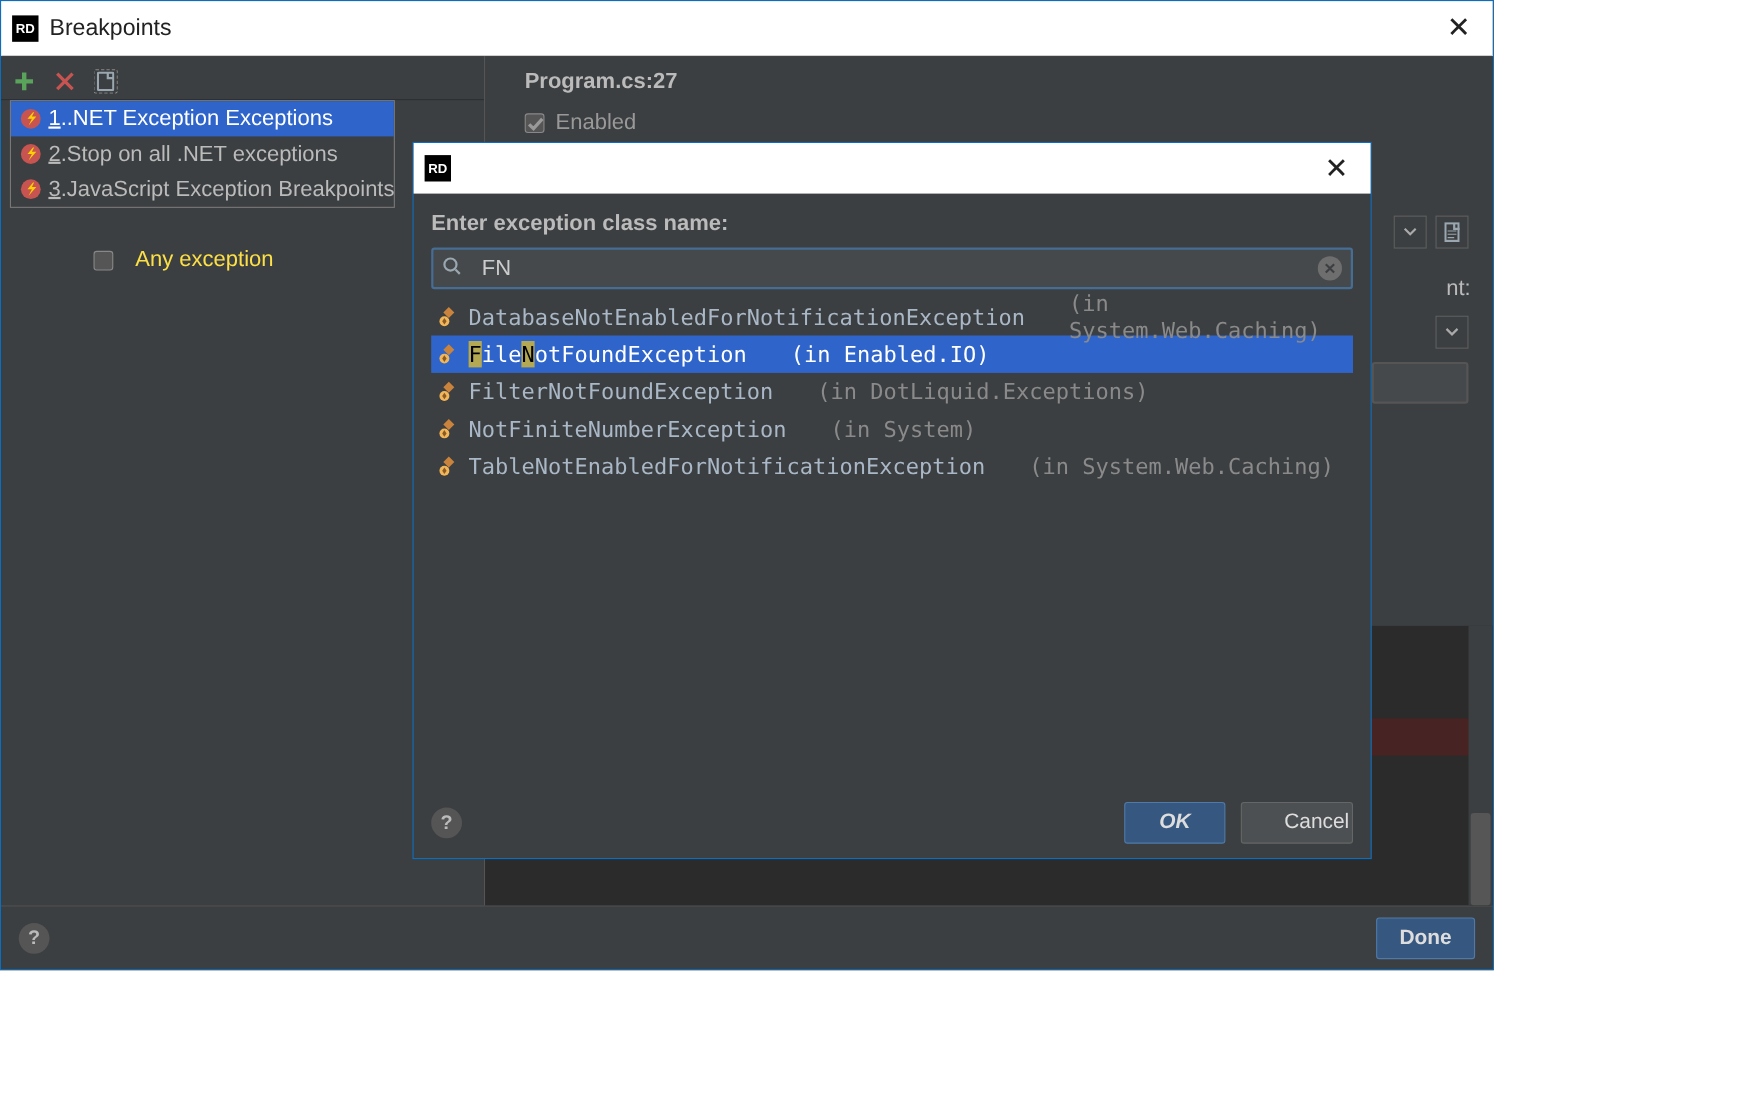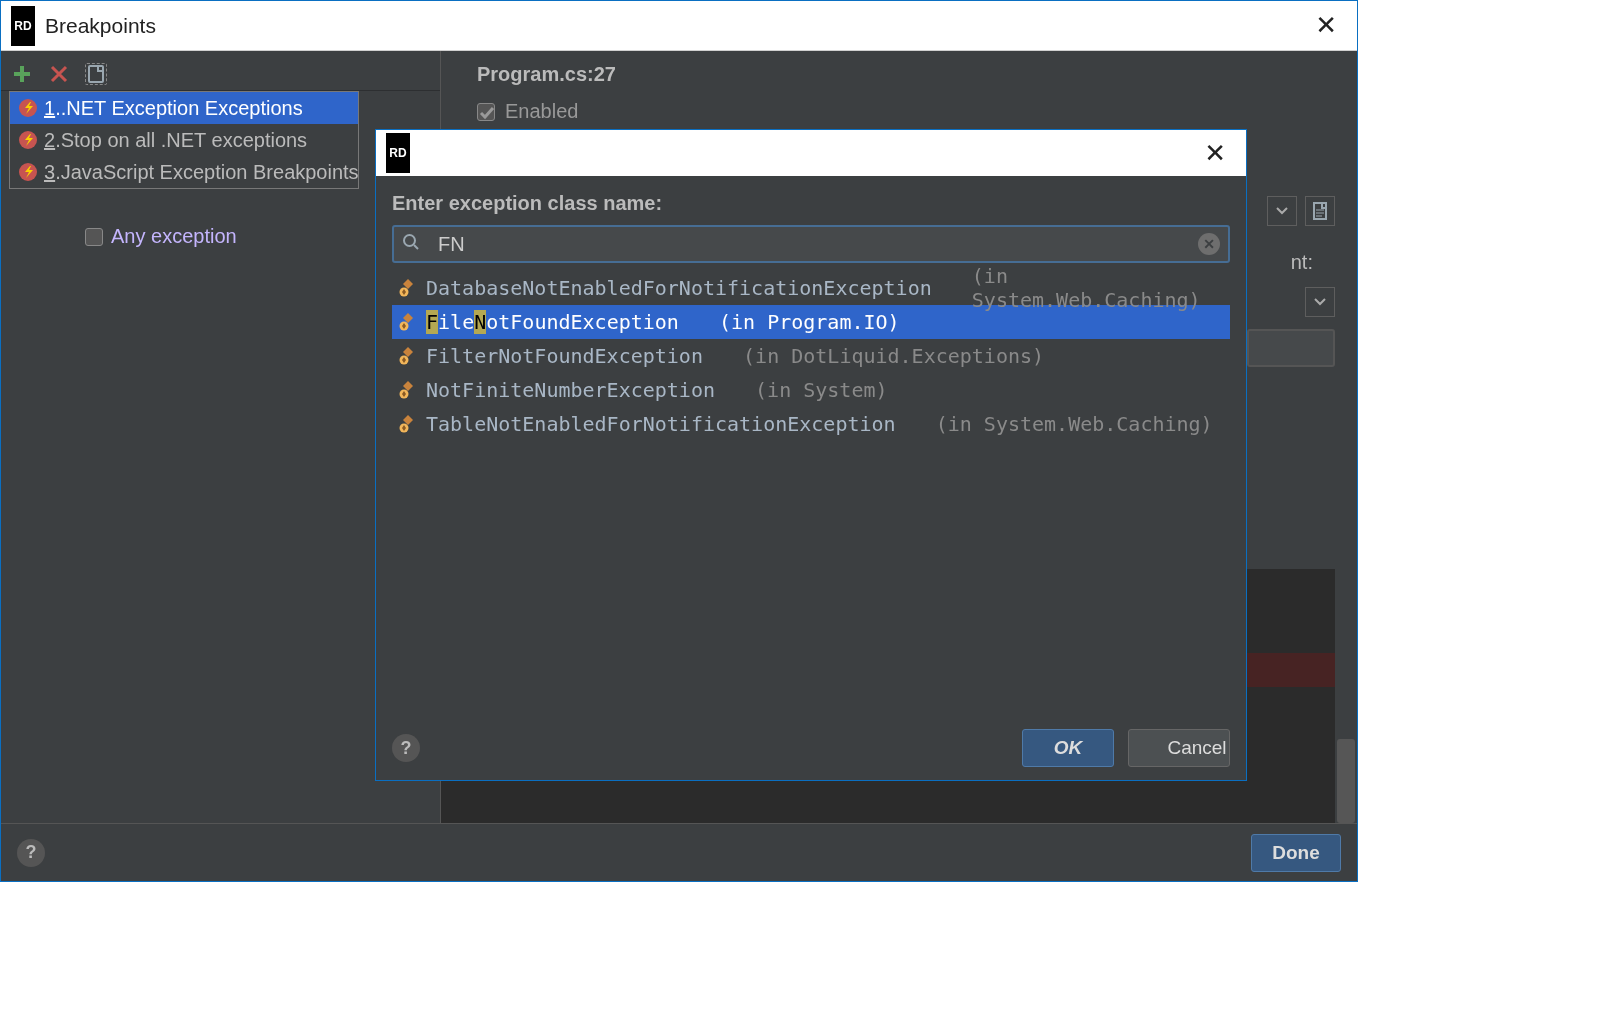--- a/index.html
+++ b/index.html
@@ -21,21 +21,21 @@
   .titlebar {
     height: 50px;
     background: #fff;
     display: flex;
     align-items: center;
     padding: 0 10px;
     border-bottom: 1px solid #d0d0d0;
   }
   .rd-sq {
     width: 24px;
-    height: 40px;
+    height: 24px;
     background: #000;
     color: #fff;
     font-weight: bold;
     font-family: Arial, sans-serif;
     font-size: 12px;
     display: flex;
     align-items: center;
     justify-content: center;
     margin-right: 10px;
     line-height: 1;
@@ -120,24 +120,24 @@
   .mnemonic { text-decoration: underline; }
   .tree-items {
     position: absolute;
     top: 40px;
     left: 0;
     width: 100%;
   }
   .tree-row {
     display:flex;
     align-items:center;
-    gap:8px;
+    gap:20px;
     padding: 6px 10px 6px 84px;
     font-size: 20px;
-    color: #c4b5fd;
+    color: #fde047;
   }
   .cb {
     width: 18px;
     height: 18px;
     background: #555;
     border: 1px solid #888;
     border-radius: 3px;
     flex-shrink: 0;
   }
   
@@ -182,21 +182,21 @@
     width: 30px;
     height: 30px;
     border: 1px solid #5e5e5e;
     background: #3c3f41;
     display: flex;
     align-items: center;
     justify-content: center;
   }
   .nt-label {
     position: absolute;
-    right: 44px;
+    right: 20px;
     top: 200px;
     color: #bbb;
     font-size: 20px;
   }
   .right-controls2 {
     position: absolute;
     right: 22px;
     top: 236px;
     display: flex;
     gap: 8px;
@@ -572,21 +572,21 @@
       <div class="results" id="results">
           <div class="result-row"><svg class="class-icon" viewBox="0 0 20 20">
               <path d="M10 1l5 5-5 5-5-5z" fill="#c9833c"></path>
               <circle cx="6" cy="14" r="4.5" fill="#f2b65a"></circle>
               <path d="M6 11l-2 3 2 3 2-3z" fill="#8a5a24"></path>
             </svg><span class="name">DatabaseNotEnabledForNotificationException</span>&nbsp;&nbsp;<span>(in System.Web.Caching)</span></div>
           <div class="result-row sel"><svg class="class-icon" viewBox="0 0 20 20">
               <path d="M10 1l5 5-5 5-5-5z" fill="#c9833c"></path>
               <circle cx="6" cy="14" r="4.5" fill="#f2b65a"></circle>
               <path d="M6 11l-2 3 2 3 2-3z" fill="#8a5a24"></path>
-            </svg><span class="name"><span class="hl">F</span>ile<span class="hl">N</span>otFoundException</span>&nbsp;&nbsp;<span>(in Program.IO)</span></div>
+            </svg><span class="name"><span class="hl">F</span>ile<span class="hl">N</span>otFoundException</span>&nbsp;&nbsp;<span>(in Enabled.IO)</span></div>
           <div class="result-row"><svg class="class-icon" viewBox="0 0 20 20">
               <path d="M10 1l5 5-5 5-5-5z" fill="#c9833c"></path>
               <circle cx="6" cy="14" r="4.5" fill="#f2b65a"></circle>
               <path d="M6 11l-2 3 2 3 2-3z" fill="#8a5a24"></path>
             </svg><span class="name">FilterNotFoundException</span>&nbsp;&nbsp;<span>(in DotLiquid.Exceptions)</span></div>
           <div class="result-row"><svg class="class-icon" viewBox="0 0 20 20">
               <path d="M10 1l5 5-5 5-5-5z" fill="#c9833c"></path>
               <circle cx="6" cy="14" r="4.5" fill="#f2b65a"></circle>
               <path d="M6 11l-2 3 2 3 2-3z" fill="#8a5a24"></path>
             </svg><span class="name">NotFiniteNumberException</span>&nbsp;&nbsp;<span>(in System)</span></div>

